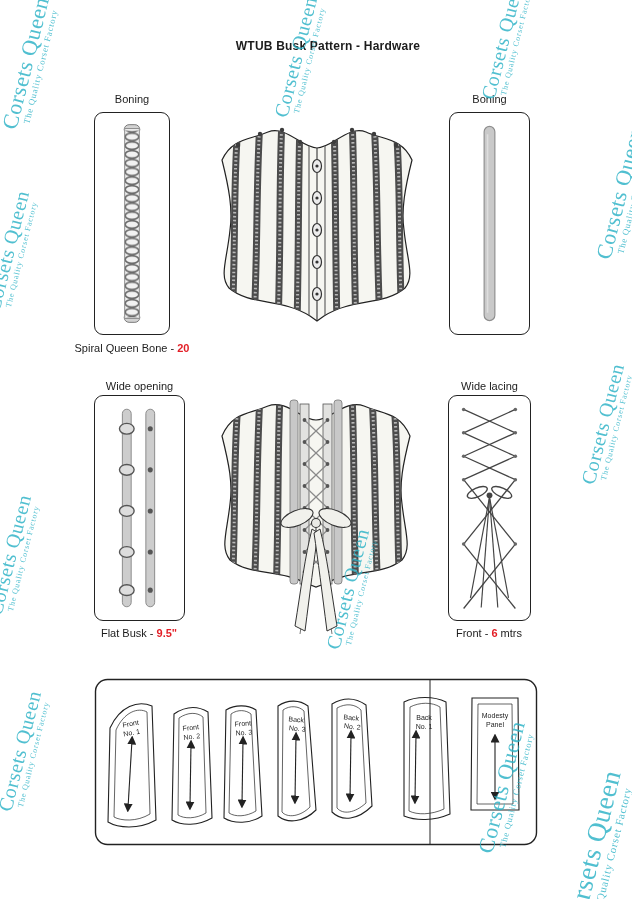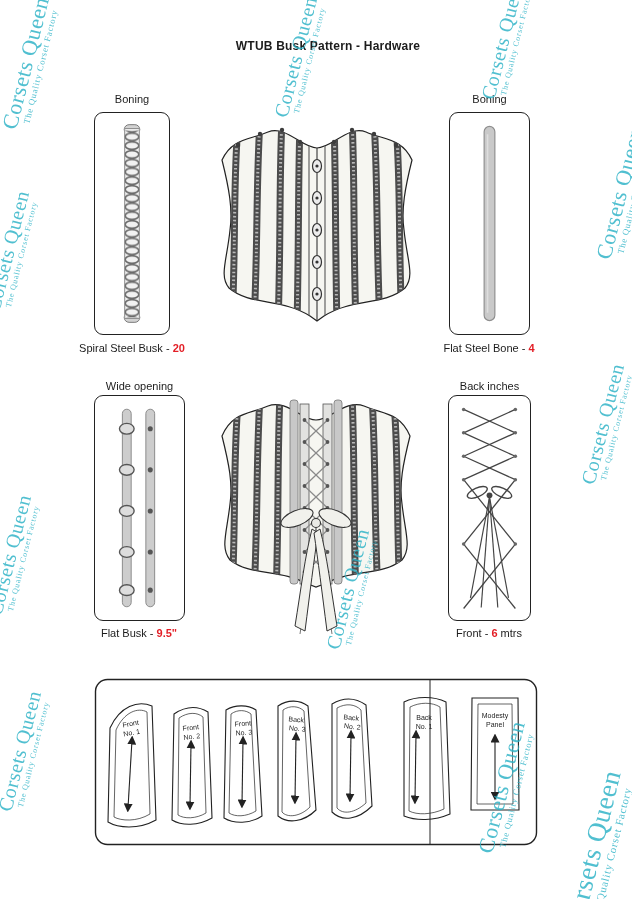--- a/index.html
+++ b/index.html
@@ -163,28 +163,25 @@
         <circle cx="80" cy="14" r="2.2"></circle>
         <circle cx="98" cy="26" r="2.2"></circle>
       <circle cx="132" cy="26" r="2.2"></circle>
         <circle cx="150" cy="14" r="2.2"></circle>
         <circle cx="172" cy="18" r="2.2"></circle>
         <circle cx="194" cy="29" r="2.2"></circle>
     </g>
   </svg>
 
   <div class="caption" style="left:32px;top:342px;width:200px">
-    <span>Spiral Steel Busk - </span><span class="red">20</span><span></span>
-  </div>
-  <div class="caption" style="left:389px;top:342px;width:200px">
-    <span>Flat Steel Bone - </span><span class="red">4</span><span></span>
+    <span>Spiral Queen Bone - </span><span class="red">20</span><span></span>
   </div>
 
   <div class="box-label" style="left:94px;width:91px;top:380px">Wide opening</div>
-  <div class="box-label" style="left:448px;width:83px;top:380px">Back inches</div>
+  <div class="box-label" style="left:448px;width:83px;top:380px">Wide lacing</div>
 
   <div class="hw-box" style="left:94px;top:395px;width:91px;height:226px">
     <svg viewBox="0 0 91 226">
       <rect x="28" y="12" width="9" height="202" rx="4.5" fill="#cdcdcd" stroke="#8a8a8a" stroke-width="1"></rect>
       <rect x="52" y="12" width="9" height="202" rx="4.5" fill="#cdcdcd" stroke="#8a8a8a" stroke-width="1"></rect>
       <g>
         <g fill="#dddddd" stroke="#555" stroke-width="1.4">
           <ellipse cx="32.5" cy="32" rx="7.5" ry="5.5"></ellipse>
             <ellipse cx="32.5" cy="74" rx="7.5" ry="5.5"></ellipse>
           <ellipse cx="32.5" cy="116" rx="7.5" ry="5.5"></ellipse>

